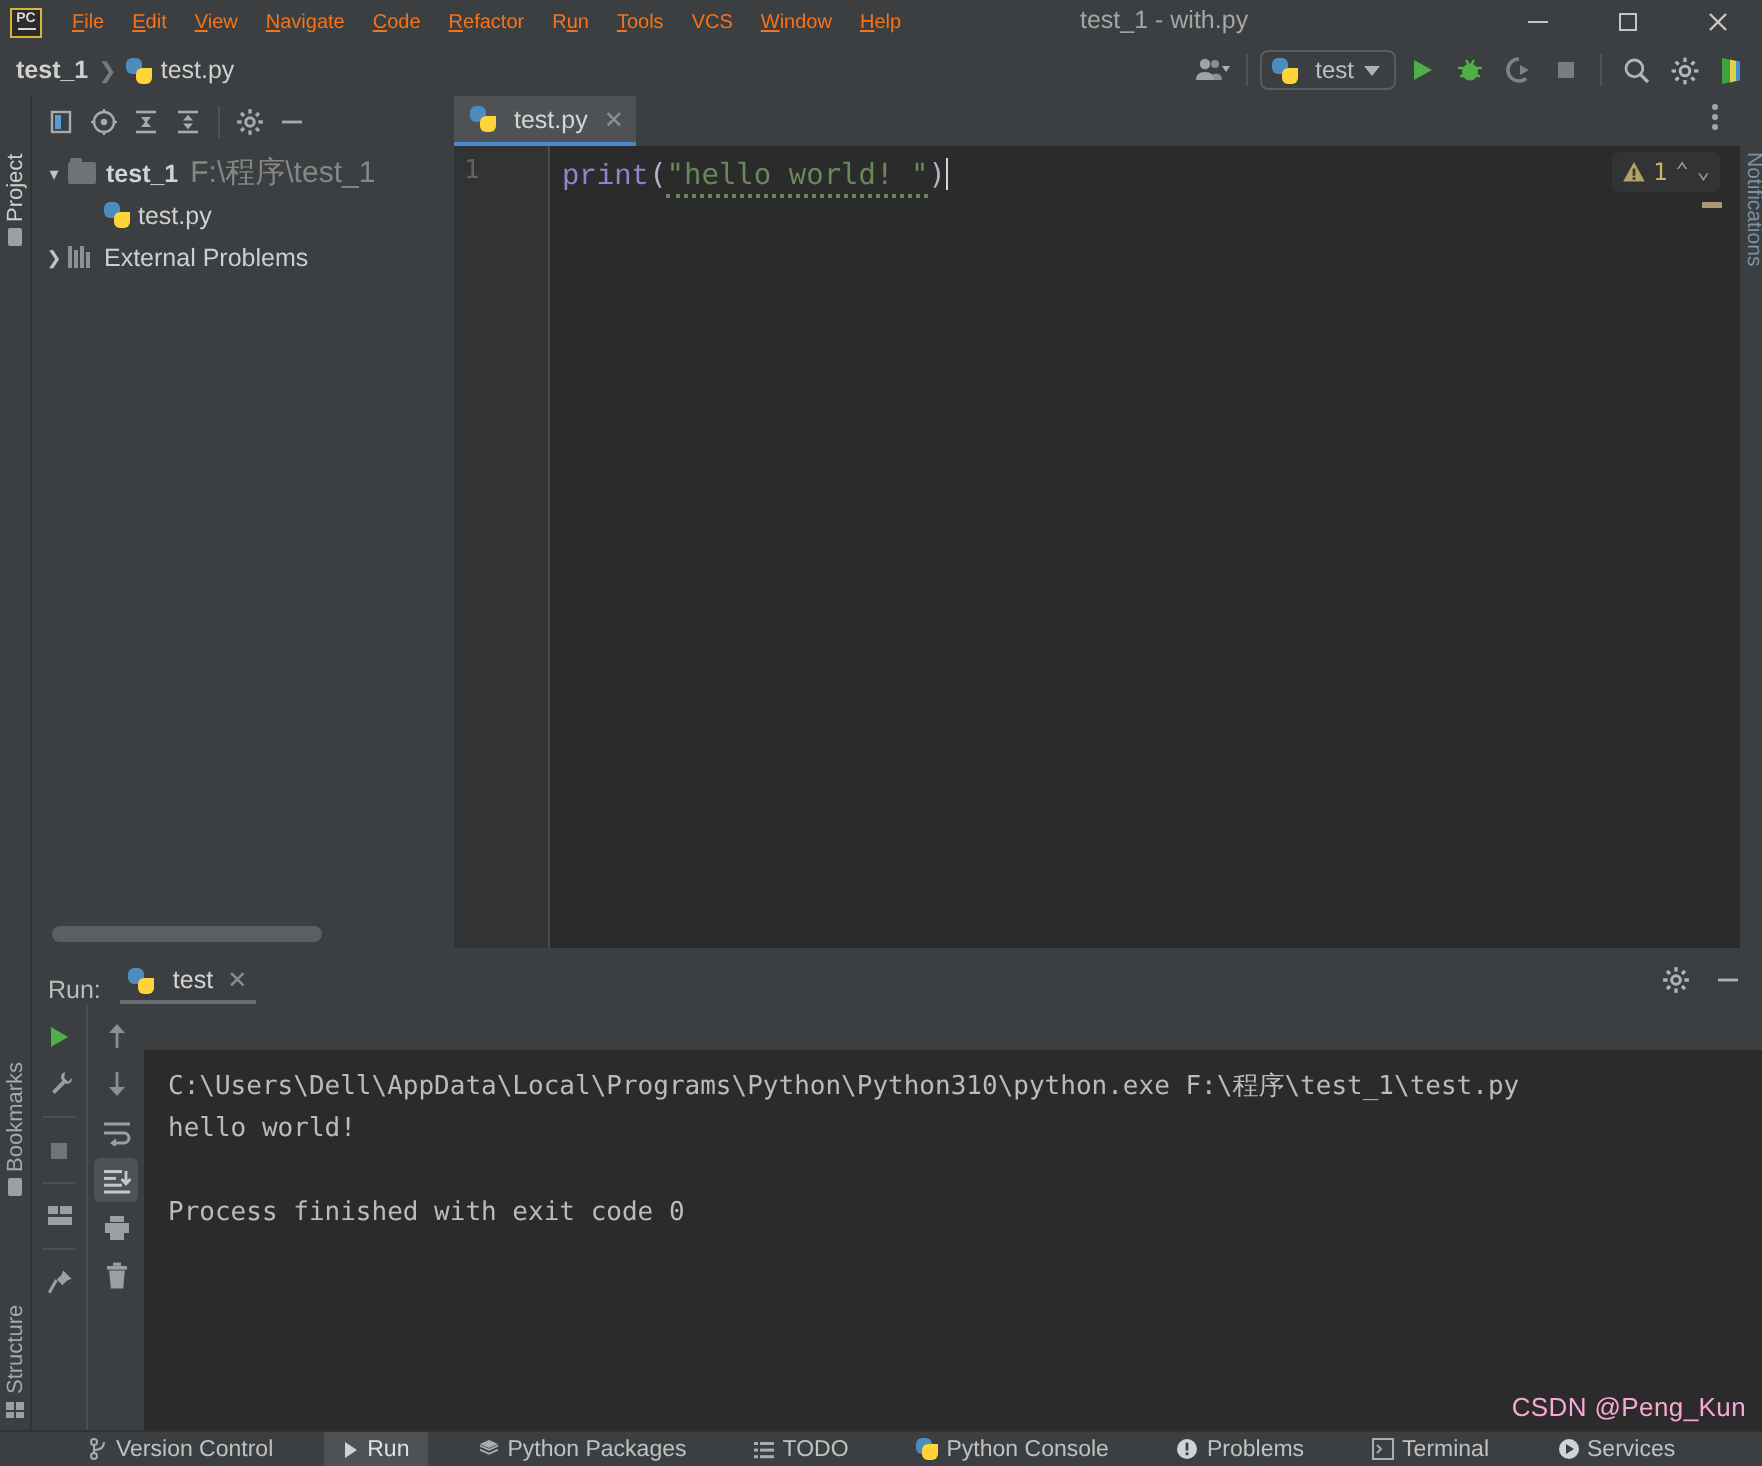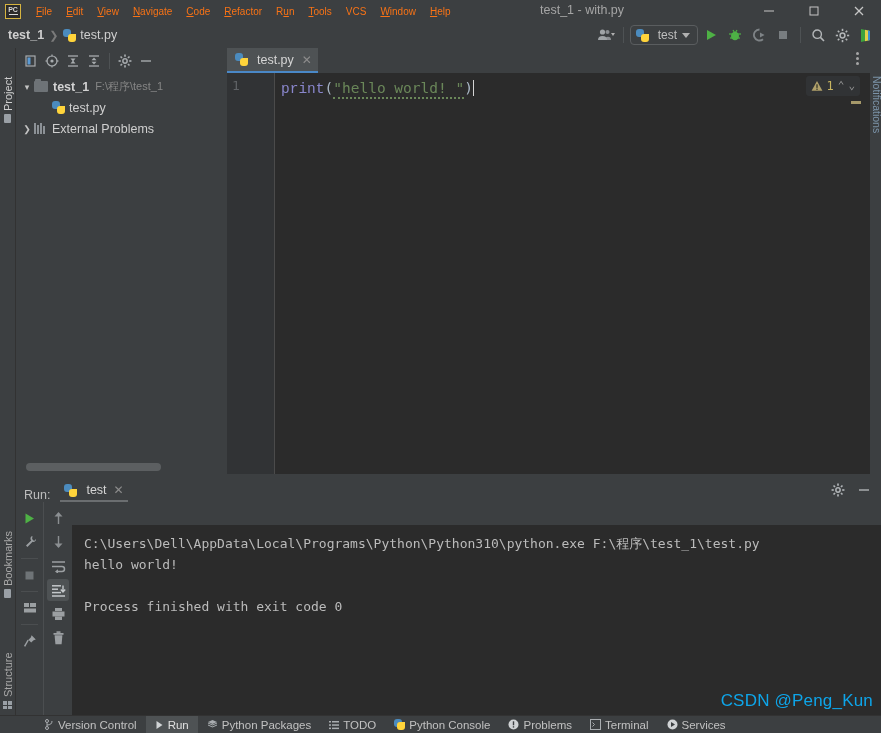--- a/index.html
+++ b/index.html
@@ -168,21 +168,21 @@
     content: ""; position: absolute; left: 0; top: 0;
     width: 9px; height: 11px; background: #8c9196; border-radius: 1px;
   }
   .scratch-ic::after {
     content: ""; position: absolute; right: 0; bottom: 0;
     width: 8px; height: 8px; border-radius: 50%;
     background: #3d9ad1; border: 1px solid #3c3f41;
   }
   .label-main { color: #d2d2d2; font-weight: bold; }
   .label-norm { color: #cfcfcf; }
-  .label-path { color: #868686; margin-left: 6px; font-weight: normal; font-size: 11px; }
+  .label-path { color: #868686; margin-left: 6px; font-weight: normal; font-size: 15px; }
   #pp-hscroll {
     position: absolute; left: 10px; bottom: 3px; width: 135px; height: 8px;
     background: #5c5f61; border-radius: 4px;
   }
 
   
   #editor-area {
     position: absolute; left: 227px; top: 48px; right: 11px; height: 426px;
     background: #2b2b2b; display: flex; flex-direction: column;
   }
@@ -284,32 +284,32 @@
     flex: 1; background: #2b2b2b;
     font-family: "DejaVu Sans Mono", monospace; font-size: 13px;
     line-height: 21px; color: #bbbbbb; padding: 8px 0 0 12px;
     white-space: pre; overflow: hidden; margin-top: 23px;
   }
 
   
   #statusbar {
     position: absolute; left: 0; bottom: 0; width: 881px; height: 18px;
     background: #3c3f41; display: flex; align-items: center;
-    gap: 0px; padding-left: 36px; border-top: 1px solid #323232;
+    gap: 16px; padding-left: 36px; border-top: 1px solid #323232;
   }
   .sb-item {
     display: flex; align-items: center; gap: 4px;
     font-size: 11.5px; color: #c1c1c1; padding: 0 9px; height: 18px;
   }
   .sb-item.active { background: #4e5254; color: #e0e0e0; }
   .sb-ic { color: #a9adb0; font-size: 10px; display: flex; align-items: center; }
 
   #watermark {
     position: absolute; right: 8px; bottom: 22px;
-    font-size: 17px; color: #0ea5e9; letter-spacing: 0.2px;
+    font-size: 13px; color: #f9a8d4; letter-spacing: 0.2px;
   }
 
   svg { display: block; }
 </style>
 </head>
 <body>
 
 <div id="titlebar">
   <div id="pc-logo">PC</div>
   <div class="menu-item"><u>F</u><span>ile</span></div>

